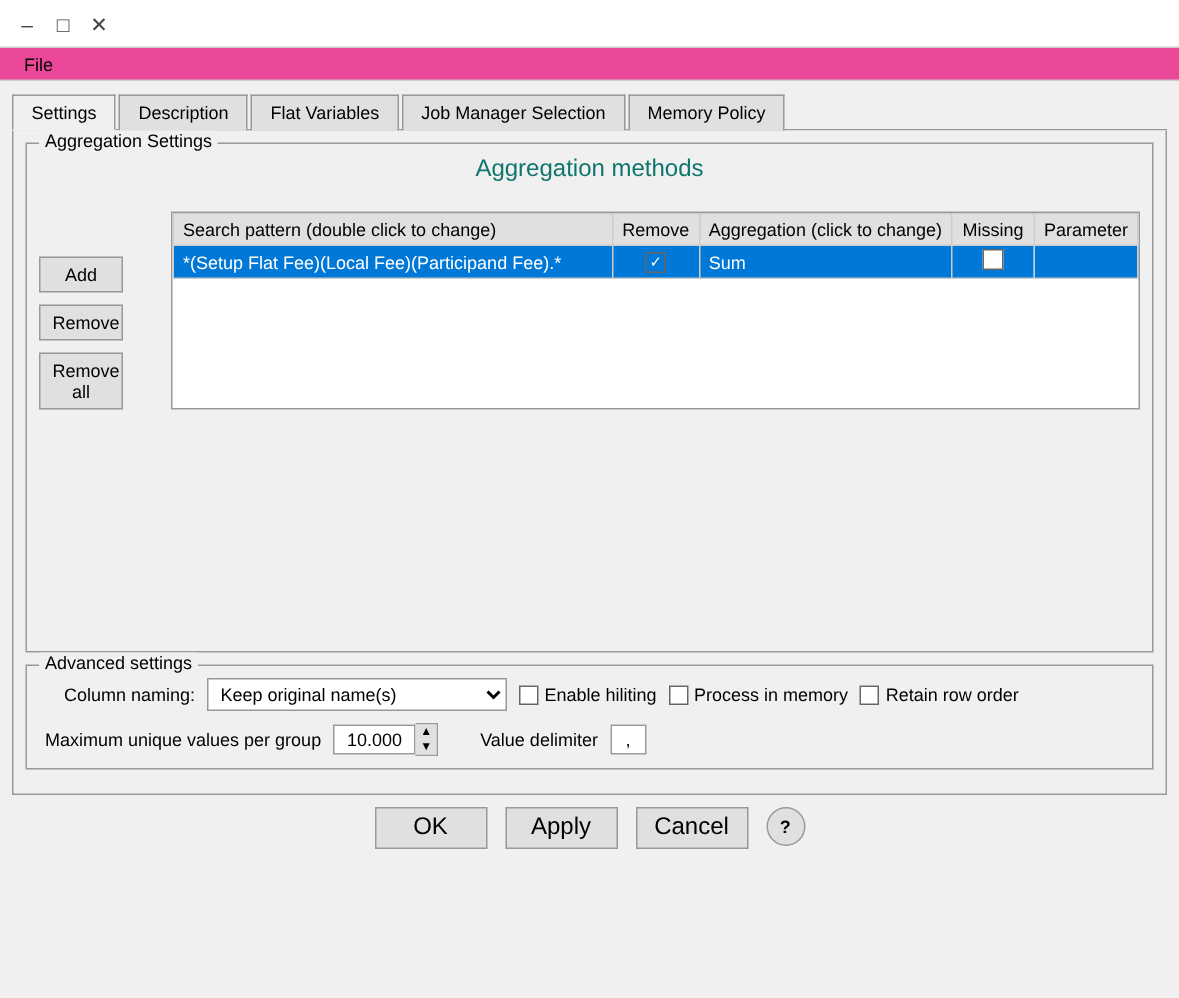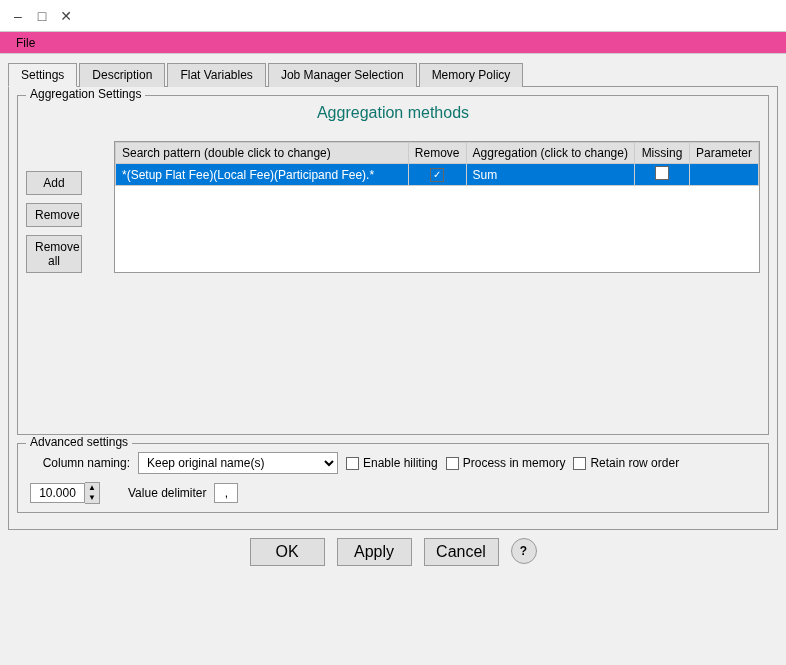--- a/index.html
+++ b/index.html
@@ -421,20 +421,21 @@
           <span class="chk"></span>
           <span>Process in memory</span>
         </label>
         <label class="checkbox-row">
           <span class="chk"></span>
           <span>Retain row order</span>
         </label>
       </div>
 
       <div class="advanced-row">
+        <span class="adv-label" style="min-width:180px;text-align:left;">Maximum unique values per group</span>
         <div class="spinner-container">
           <input type="text" class="spinner-input" value="10.000" style="">
           <div class="spinner-btns">
             <button class="spinner-btn">▲</button>
             <button class="spinner-btn">▼</button>
           </div>
         </div>
         <span style="margin-left:20px;">Value delimiter</span>
         <input type="text" class="delim-input" value="," style="">
       </div>

